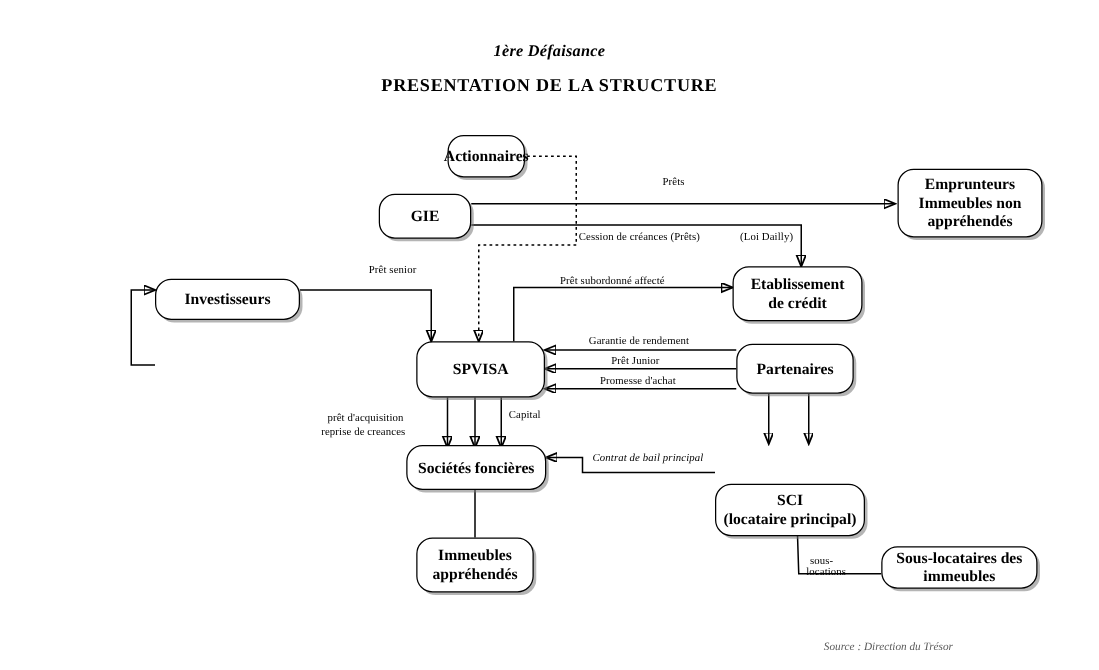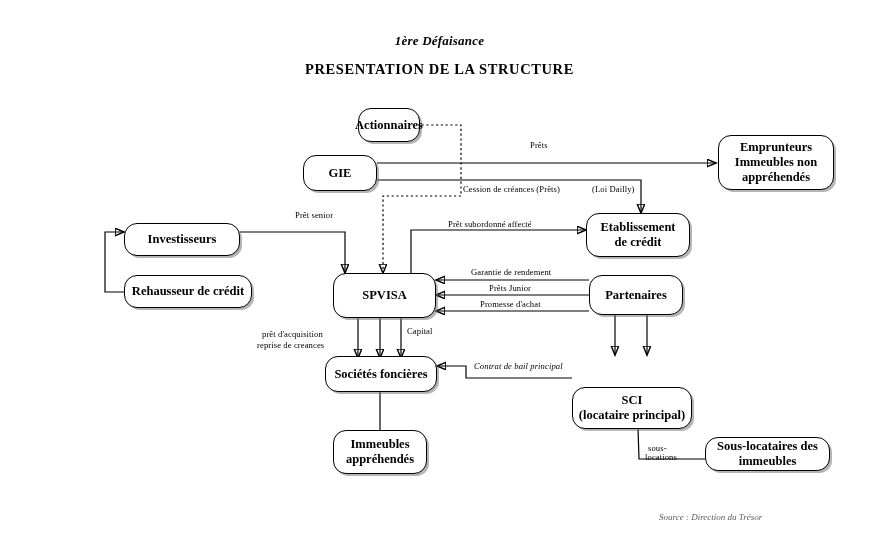--- a/index.html
+++ b/index.html
@@ -77,21 +77,21 @@
 
     <polyline points="705,459 639,459 637,397" marker-end="url(#ah)"></polyline>
   </svg>
 
   <div class="elabel" style="left:530px;top:141px;">Prêts</div>
   <div class="elabel" style="left:463px;top:185px;">Cession de créances (Prêts)</div>
   <div class="elabel" style="left:592px;top:185px;">(Loi Dailly)</div>
   <div class="elabel" style="left:279px;top:211px;margin-left:16px;">Prêt senior</div>
   <div class="elabel" style="left:448px;top:220px;">Prêt subordonné affecté</div>
   <div class="elabel" style="left:471px;top:268px;">Garantie de rendement</div>
-  <div class="elabel" style="left:489px;top:284px;">Prêts Junior</div>
+  <div class="elabel" style="left:489px;top:284px;">Prêt Junior</div>
   <div class="elabel" style="left:480px;top:300px;">Promesse d'achat</div>
   <div class="elabel" style="left:262px;top:330px;">prêt d'acquisition</div>
   <div class="elabel" style="left:257px;top:341px;">reprise de creances</div>
   <div class="elabel" style="left:407px;top:327px;">Capital</div>
   <div class="elabel" style="left:474px;top:362px;font-style:italic;">Contrat de bail principal</div>
   <div class="elabel" style="left:648px;top:444px;">sous-</div>
   <div class="elabel" style="left:645px;top:453px;">locations</div>
 
   <div class="node" style="left:326px;top:108px;width:62px;height:34px;margin-left:32px;">
     <span>Actionnaires</span>
@@ -104,23 +104,20 @@
   <div class="node" style="left:718px;top:135px;width:116px;height:55px;flex-direction:column;">
     <span>Emprunteurs</span>
     <span>Immeubles non</span>
     <span>appréhendés</span>
   </div>
 
   <div class="node" style="left:124px;top:223px;width:116px;height:33px;">
     <span>Investisseurs</span>
   </div>
 
-  <div class="node" style="left:124px;top:275px;width:128px;height:33px;">
-    <span>Rehausseur de crédit</span>
-  </div>
 
   <div class="node" style="left:586px;top:213px;width:104px;height:44px;flex-direction:column;">
     <span>Etablissement</span>
     <span>de crédit</span>
   </div>
 
   <div class="node" style="left:333px;top:273px;width:103px;height:45px;">
     <span>SPVI</span>
     <span>SA</span>
   </div>

